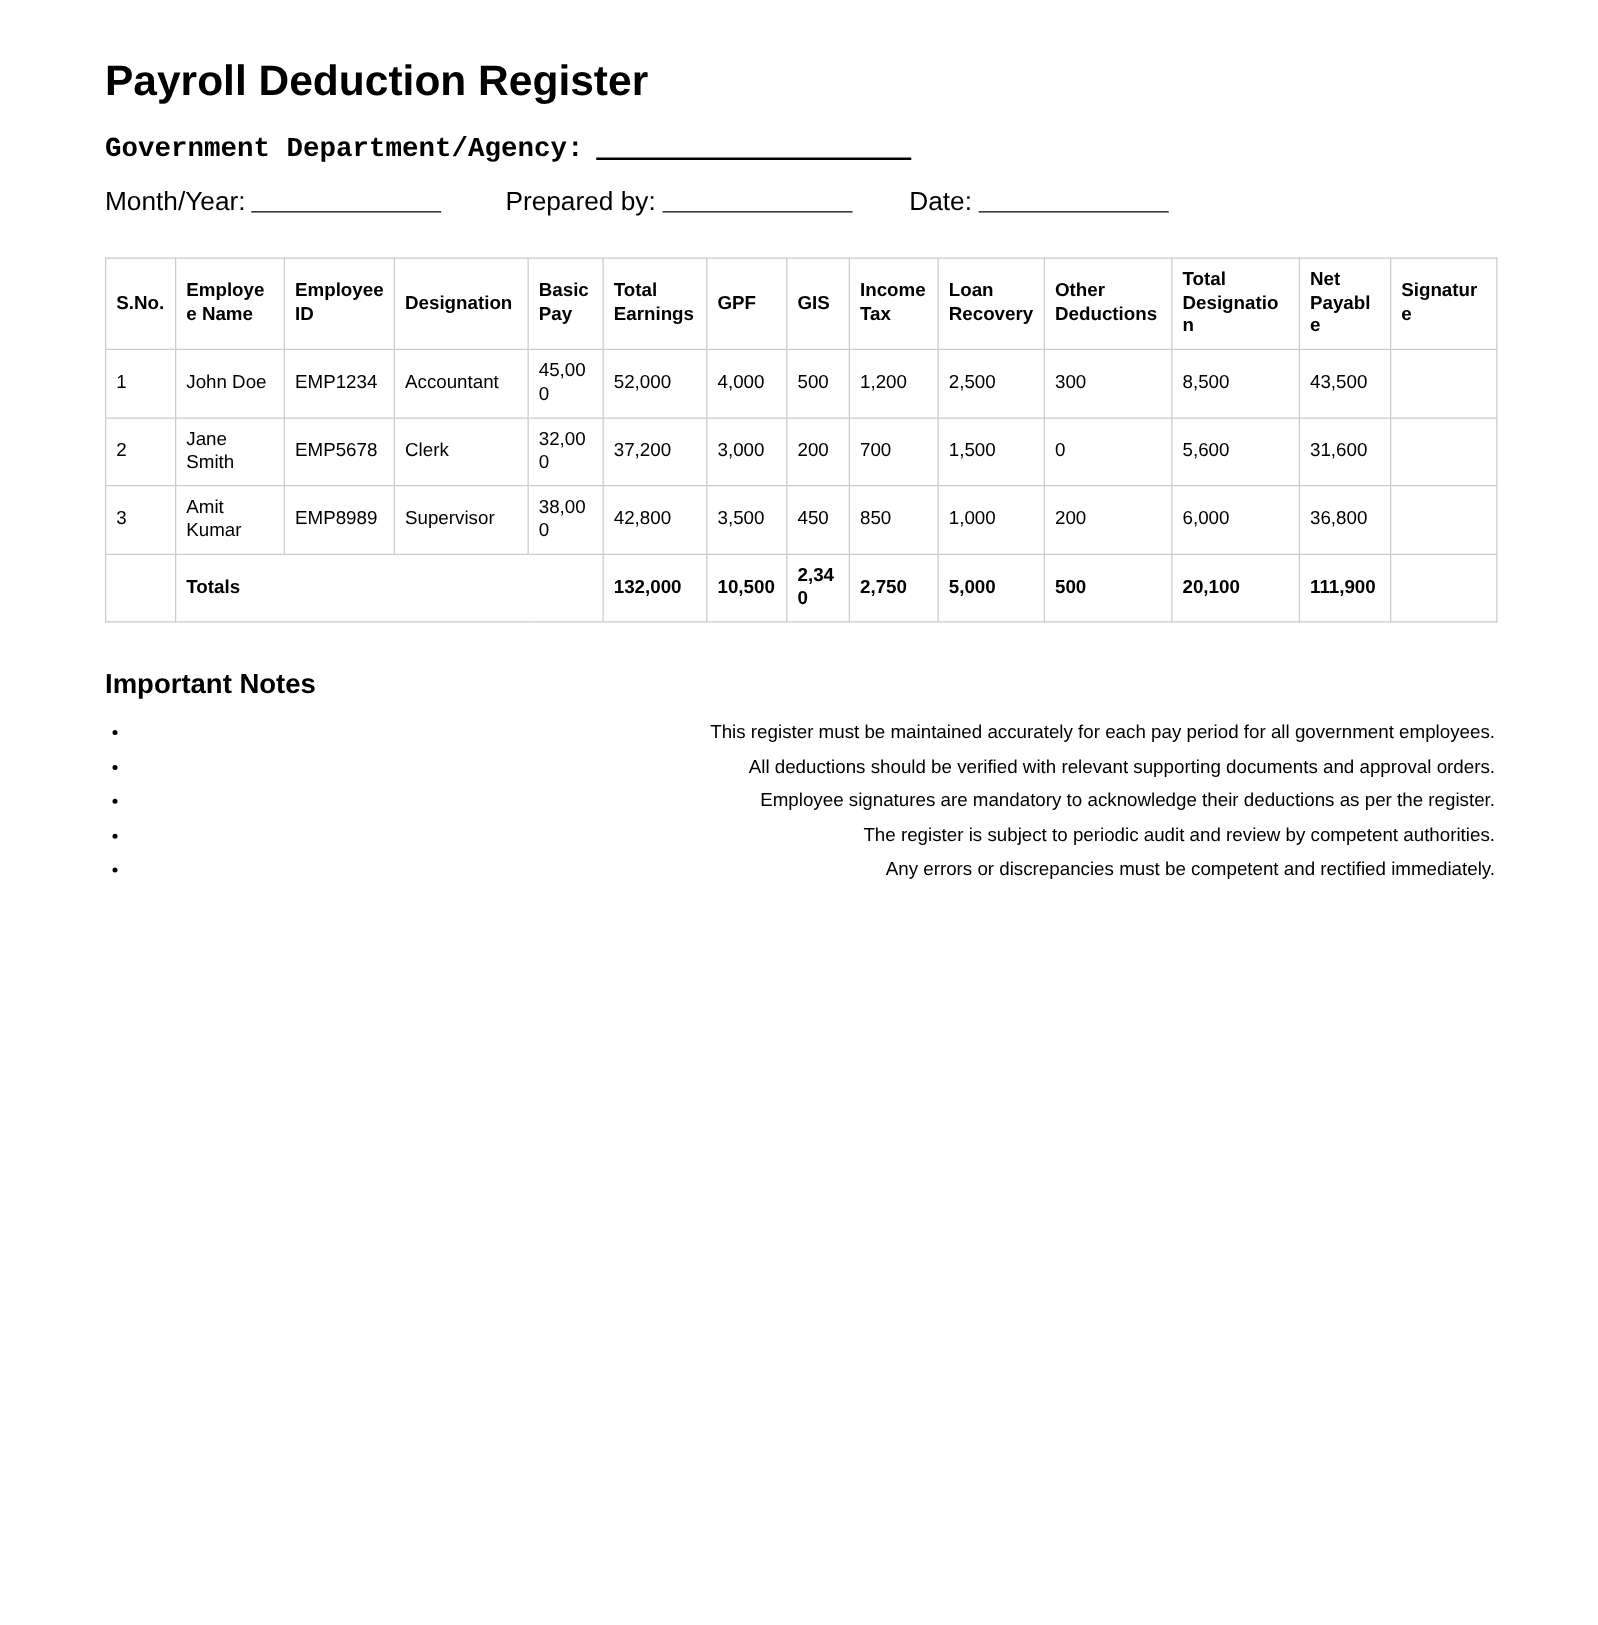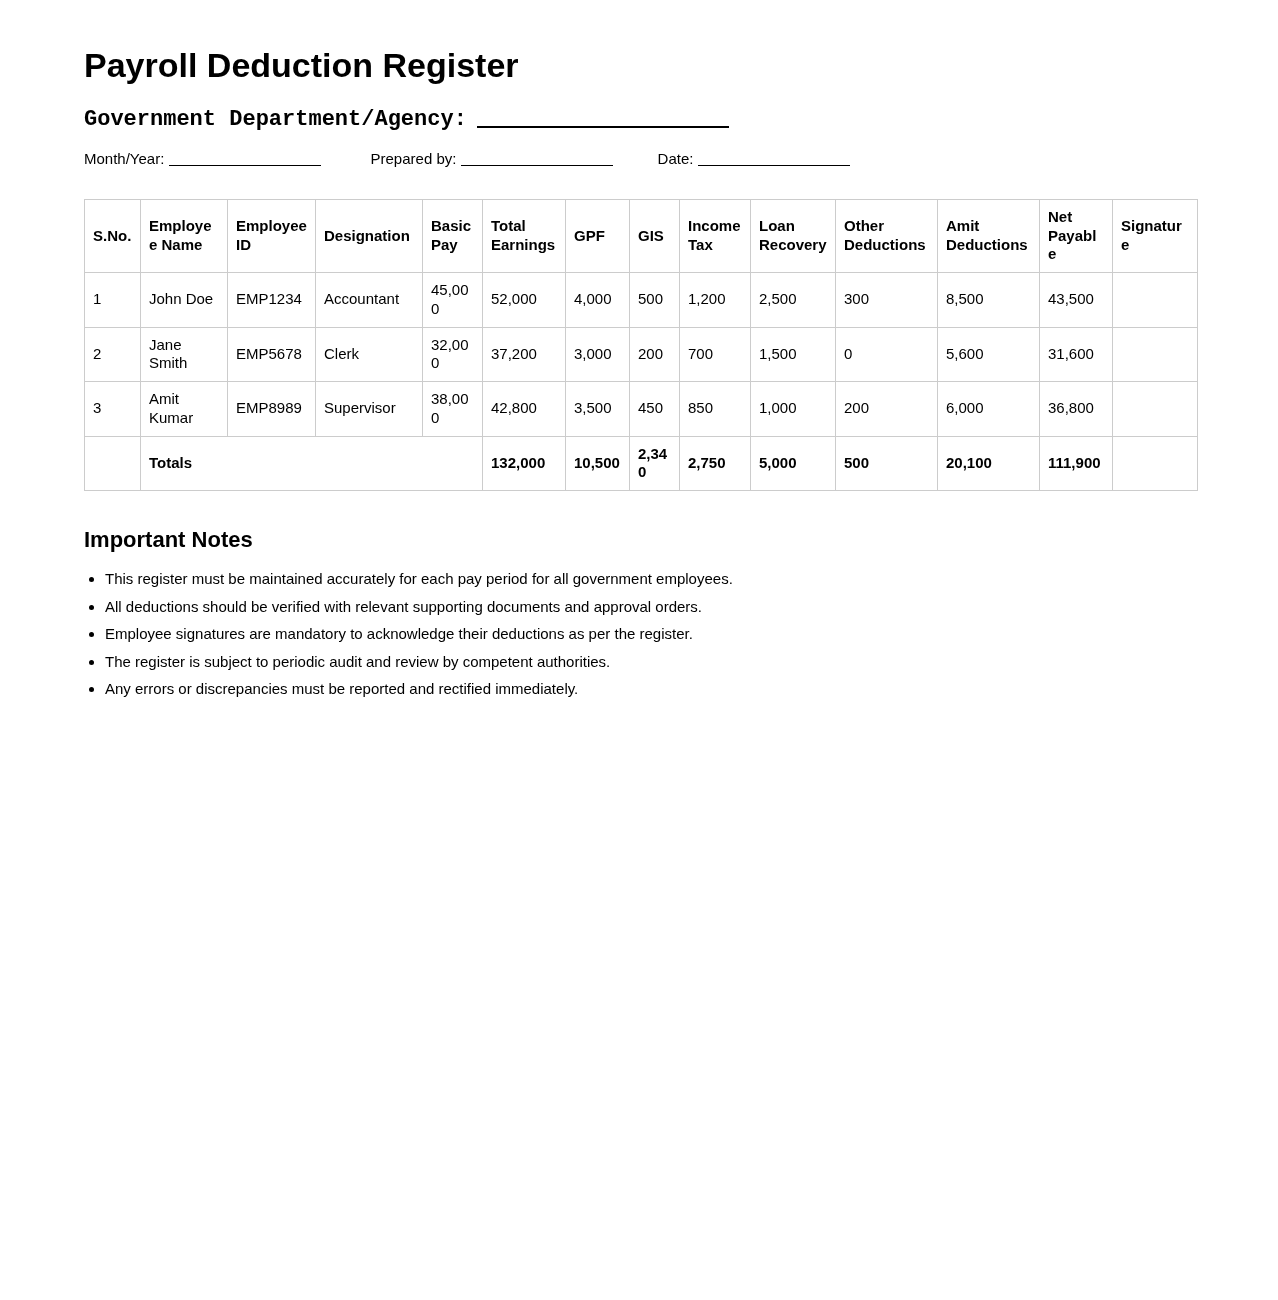--- a/index.html
+++ b/index.html
@@ -30,21 +30,21 @@
   .blank-line {
     display: inline-block;
     border-bottom: 2px solid #000000;
     width: 252px;
     height: 0.9em;
     position: relative;
     top: 3px;
     margin-left: 10px;
   }
   .meta-row {
-    font-size: 15px;
+    font-size: 21px;
     margin: 0 0 32px 0;
     white-space: nowrap;
   }
   .meta-seg { display: inline-block; }
   .meta-seg.m1 { margin-right: 45px; }
   .meta-seg.m2 { margin-right: 40px; }
   .meta-blank {
     display: inline-block;
     border-bottom: 1px solid #000000;
     width: 152px;
@@ -72,20 +72,21 @@
   tr.totals-row td { font-weight: bold; }
   h2.notes-title {
     font-size: 22px;
     font-weight: bold;
     margin: 36px 0 16px 0;
   }
   ul.notes-list {
     margin: 0;
     padding-left: 21px;
     font-size: 15px;
+    text-align: right;
   }
   ul.notes-list li {
     margin: 0 0 8px 0;
     line-height: 1.3;
   }
 </style>
 </head>
 <body>
 
 <div class="page">
@@ -131,21 +132,21 @@
         <th>Employee Name</th>
         <th>Employee ID</th>
         <th>Designation</th>
         <th>Basic Pay</th>
         <th>Total Earnings</th>
         <th>GPF</th>
         <th>GIS</th>
         <th>Income Tax</th>
         <th>Loan Recovery</th>
         <th>Other Deductions</th>
-        <th>Amit Deductions</th>
+        <th>Total Designation</th>
         <th>Net Payable</th>
         <th>Signature</th>
       </tr>
     </thead>
     <tbody>
       <tr>
         <td>1</td>
         <td>John Doe</td>
         <td>EMP1234</td>
         <td>Accountant</td>
@@ -208,16 +209,16 @@
     </tbody>
   </table>
 
   <h2 class="notes-title">Important Notes</h2>
 
   <ul class="notes-list">
     <li>This register must be maintained accurately for each pay period for all government employees.</li>
     <li>All deductions should be verified with relevant supporting documents and approval orders.</li>
     <li>Employee signatures are mandatory to acknowledge their deductions as per the register.</li>
     <li>The register is subject to periodic audit and review by competent authorities.</li>
-    <li>Any errors or discrepancies must be reported and rectified immediately.</li>
+    <li>Any errors or discrepancies must be competent and rectified immediately.</li>
   </ul>
 
 </div>
 
 </body></html>

